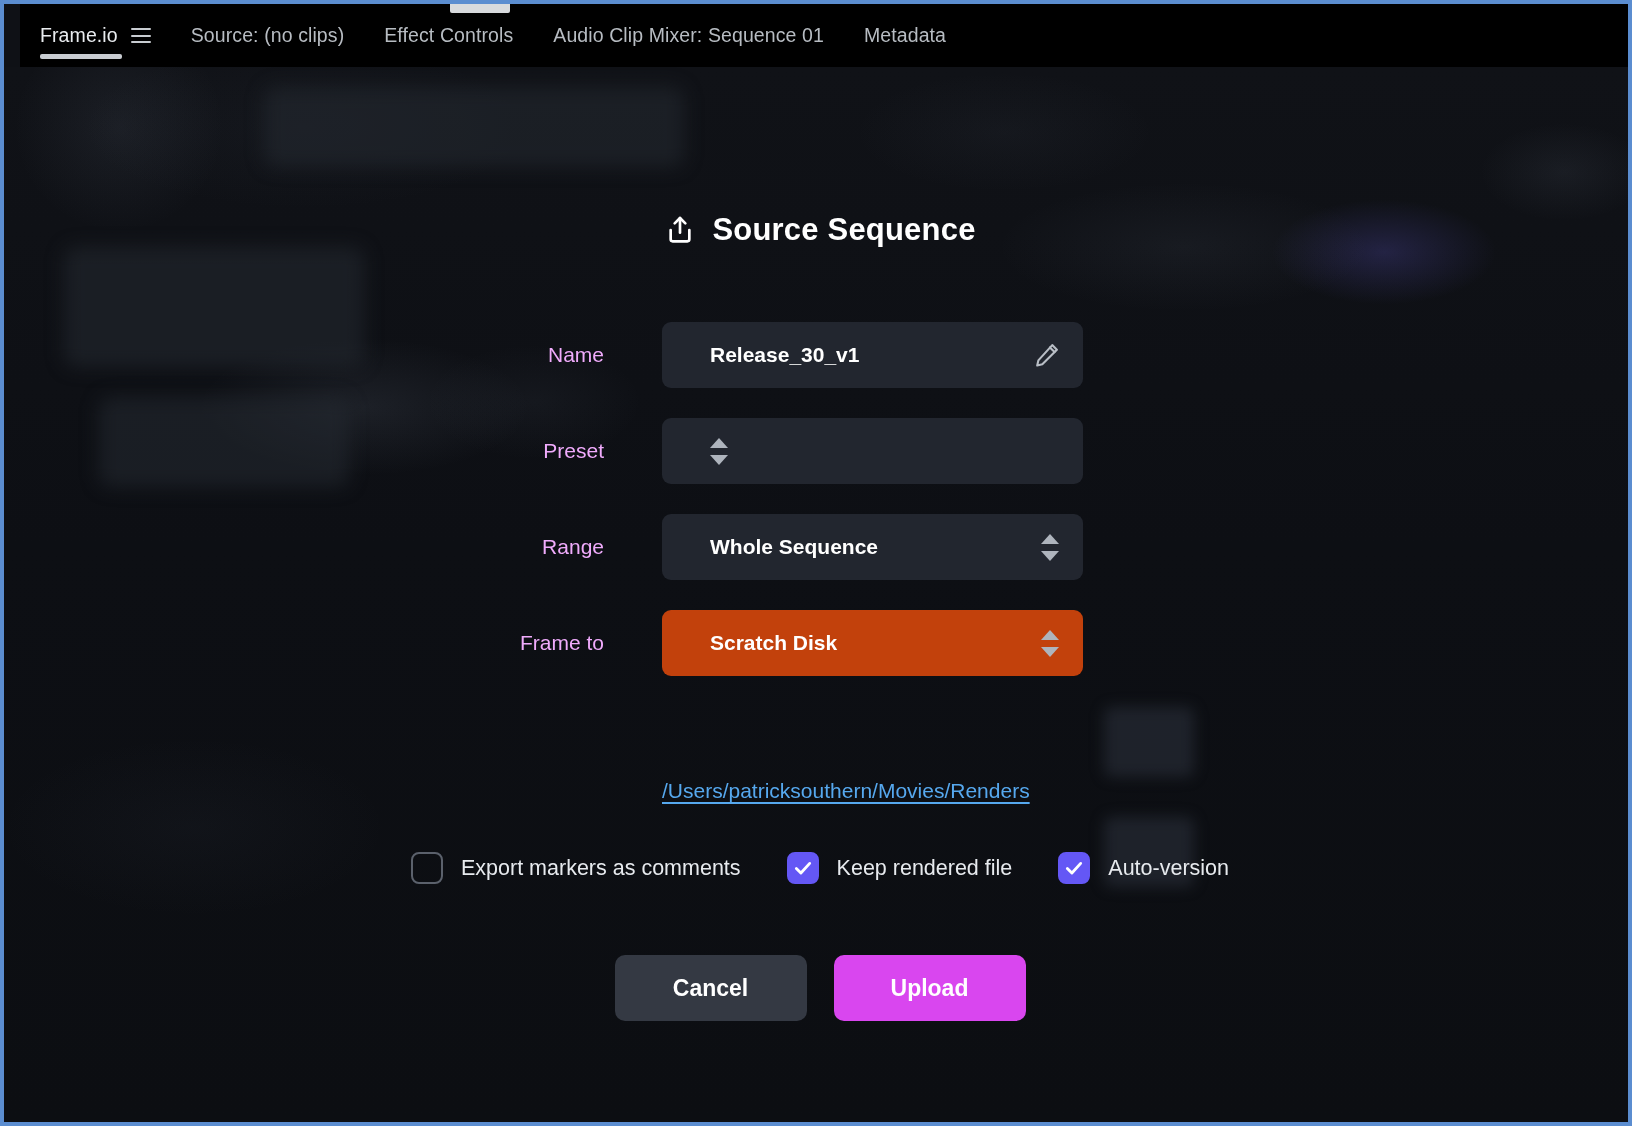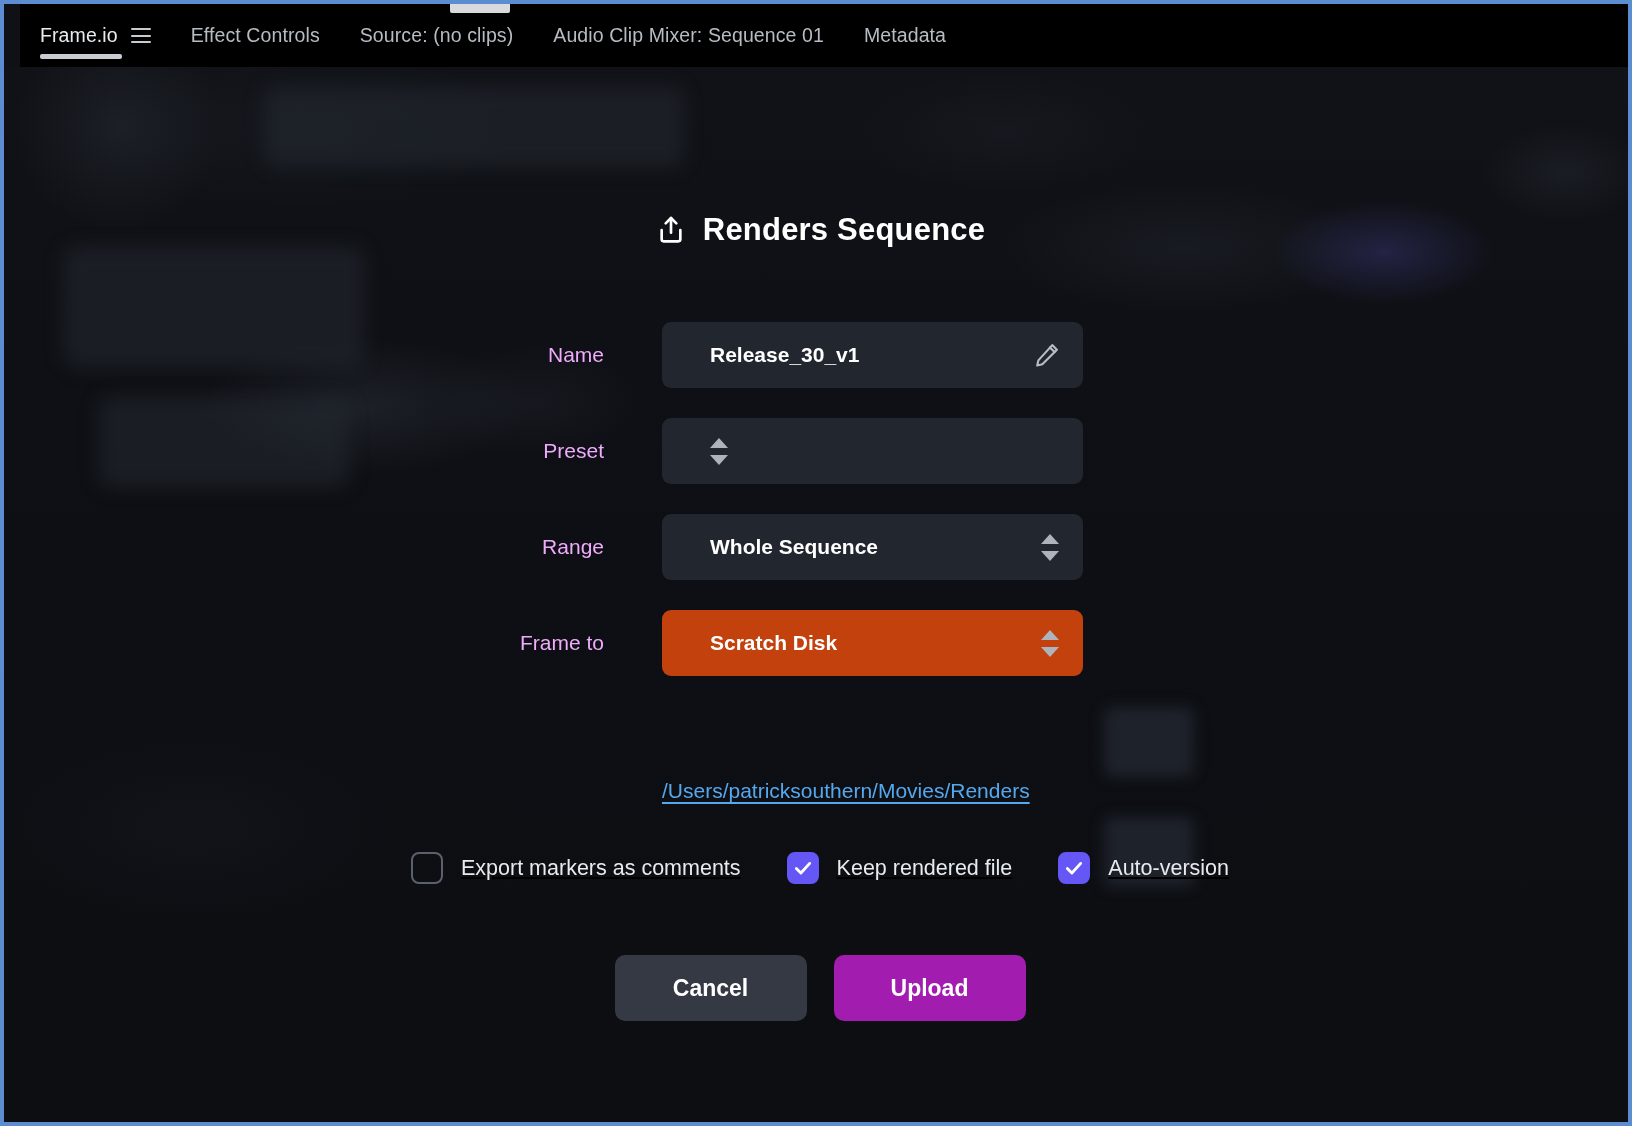--- a/index.html
+++ b/index.html
@@ -189,21 +189,21 @@
   
   #checkbox-row {
     position: absolute;
     left: 0; top: 785px;
     width: 100%;
     display: flex;
     align-items: center;
     justify-content: center;
     gap: 46px;
   }
-  .cb-item { display: flex; align-items: center; gap: 18px; text-decoration: underline; }
+  .cb-item { display: flex; align-items: center; gap: 18px; }
   .cb-label { color: #e7eaee; font-size: 21.5px; }
   .cb-box {
     width: 32px; height: 32px;
     border-radius: 8px;
     display: flex; align-items: center; justify-content: center;
     flex: none;
   }
   .cb-box.off { background: transparent; border: 2px solid #5b616c; }
   .cb-box.on  { background: #6457f5; border: 2px solid #6457f5; }
   .cb-box.on svg { width: 20px; height: 20px; display: block; }
@@ -223,21 +223,21 @@
     border-radius: 10px;
     display: flex; align-items: center; justify-content: center;
     font-size: 23px;
     font-weight: bold;
     color: #ffffff;
     border: none;
     font-family: "Liberation Sans", sans-serif;
     cursor: pointer;
   }
   #cancel-button { width: 192px; background: #343943; }
-  #upload-button { width: 192px; background: #a21caf; text-align: right; }
+  #upload-button { width: 192px; background: #d946ef; text-align: right; }
 </style>
 </head>
 <body>
 
 <div id="app-window">
 
   <div id="backdrop">
     <div class="ghost-panel" style="left:60px;  top:180px; width:300px; height:120px;"></div>
     <div class="ghost-panel" style="left:95px;  top:330px; width:250px; height:90px;"></div>
     <div class="ghost-chip" style="left:1100px;top:640px; width:90px;  height:70px;"></div>
@@ -246,21 +246,21 @@
   </div>
 
   <div id="modal">
 
     <div id="modal-title">
       <svg id="upload-icon" viewBox="0 0 24 24" fill="none" stroke="#ffffff" stroke-width="2" stroke-linecap="round" stroke-linejoin="round">
         <path d="M12 3 L12 14"></path>
         <path d="M8 7 L12 3 L16 7"></path>
         <path d="M5 12 L5 19 A1.5 1.5 0 0 0 6.5 20.5 L17.5 20.5 A1.5 1.5 0 0 0 19 19 L19 12"></path>
       </svg>
-      <span>Renders Sequence</span>
+      <span>Source Sequence</span>
     </div>
 
     <div class="form-row" style="top:255px;">
       <div class="row-label">Name</div>
       <div class="field">
         <span class="value">Release_30_v1</span>
         <svg class="pencil" viewBox="0 0 24 24" fill="none" stroke="#b9bec6" stroke-width="1.8" stroke-linecap="round" stroke-linejoin="round">
           <path d="M16.5 3.5 L20.5 7.5 L8 20 L3.6 21 L4.6 16.6 Z"></path>
           <path d="M14.5 5.5 L18.5 9.5"></path>
         </svg>
@@ -334,24 +334,24 @@
     <div class="tab active">
       <span>Frame.io</span>
       <span class="hamburger">
           <i></i>
           <i></i>
           <i></i>
         </span>
       <span class="tab-underline"></span>
     </div>
     <div class="tab">
+      <span>Source: (no clips)</span>
+    </div>
+    <div class="tab">
       <span>Effect Controls</span>
-    </div>
-    <div class="tab">
-      <span>Source: (no clips)</span>
     </div>
     <div class="tab">
       <span>Audio Clip Mixer: Sequence 01</span>
     </div>
     <div class="tab">
       <span>Metadata</span>
     </div>
   </div>
 
   <div id="top-notch"></div>

